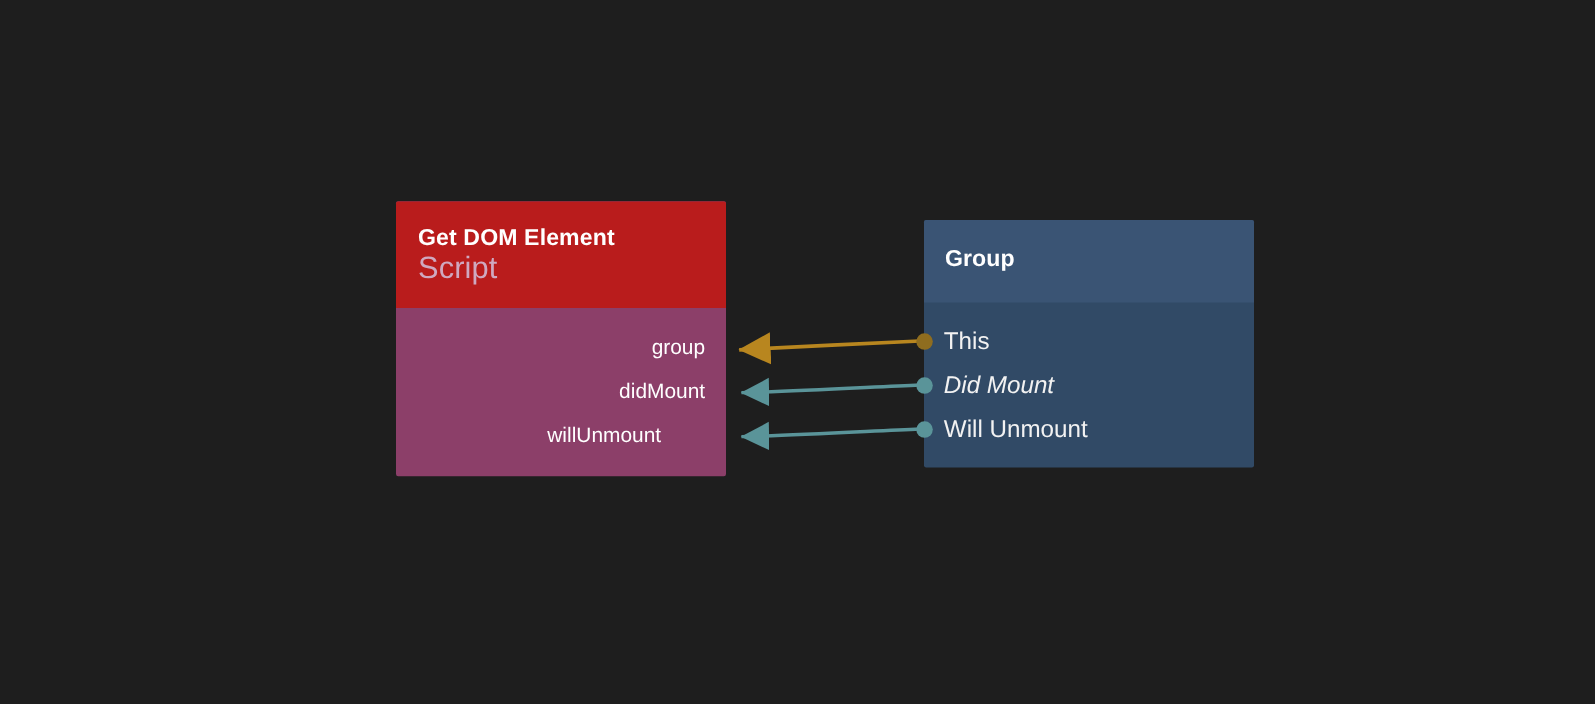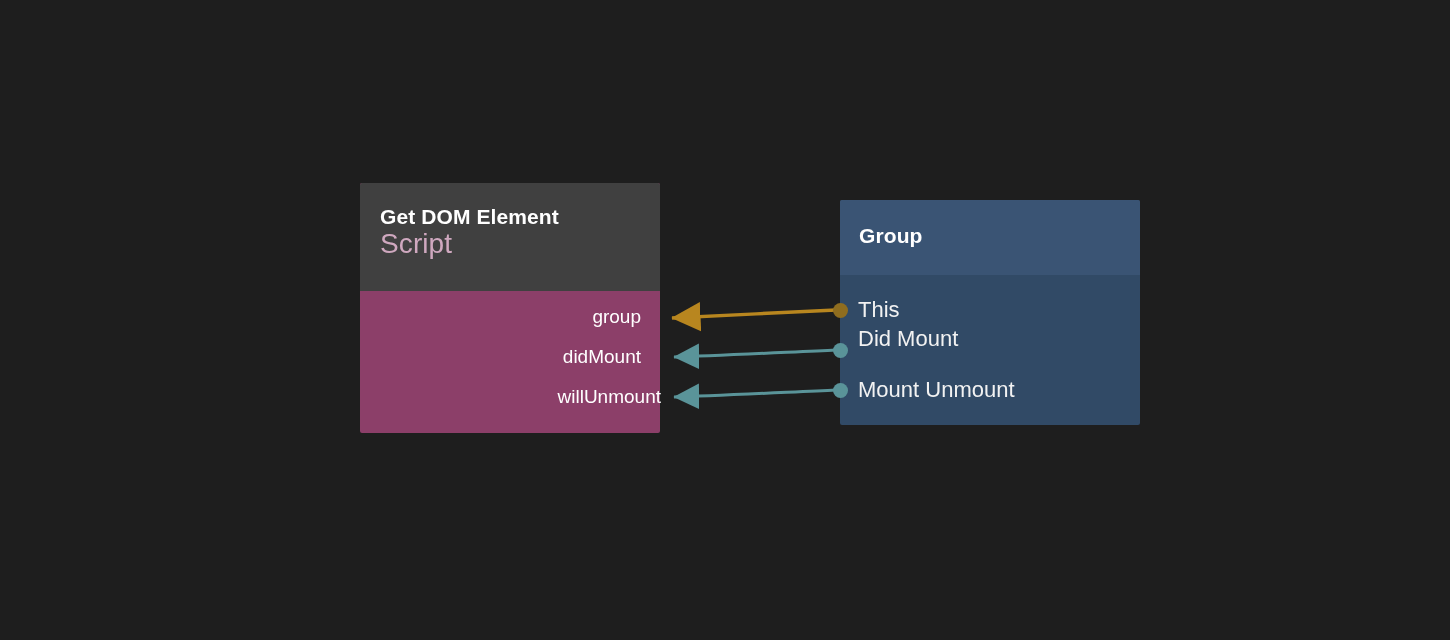--- a/index.html
+++ b/index.html
@@ -35,22 +35,22 @@
   }
   
   #node-script {
     left: 360px;
     top: 183px;
     width: 300px;
     height: 250px;
     background: #8c3f69;
   }
   #node-script .node-header {
-    height: 108px;
-    background: #404040;
+    height: 97px;
+    background: #b91c1c;
     box-sizing: border-box;
     padding: 20px 0 0 20px;
   }
   #node-script .node-title {
     font-size: 21px;
     font-weight: bold;
     color: #ffffff;
     line-height: 27px;
     letter-spacing: 0.1px;
   }
@@ -105,21 +105,21 @@
   }
   .in-port {
     position: absolute;
     left: 858px;
     font-size: 22px;
     color: #f2f2f2;
     line-height: 19px;
     white-space: nowrap;
   }
   .in-port.p0 { top: 300px; }
-  .in-port.p1 { top: 329px; }
+  .in-port.p1 { top: 340px; font-style: italic; }
   .in-port.p2 { top: 380px; }
 
   .port-dot {
     position: absolute;
     width: 15px;
     height: 15px;
     border-radius: 50%;
   }
 </style>
 </head>
@@ -147,30 +147,30 @@
   <div class="node" id="node-script">
     <div class="node-header">
       <div class="node-title">Get DOM Element</div>
       <div class="node-subtitle">Script</div>
     </div>
     <div class="node-body"></div>
   </div>
 
   <div class="out-port p0" style="right:809px;">group</div>
   <div class="out-port p1" style="right:809px;text-align:center;">didMount</div>
-  <div class="out-port p2" style="right:789px;text-align:center;">willUnmount</div>
+  <div class="out-port p2" style="right:849px;text-align:center;">willUnmount</div>
 
   <div class="node" id="node-group">
     <div class="node-header">
       <div class="node-title">Group</div>
     </div>
     <div class="node-body"></div>
   </div>
 
   <div class="port-dot" style="left:833px; top:303px; background:#8f6d1f;"></div>
   <div class="port-dot" style="left:833px; top:343px; background:#5a9499;"></div>
   <div class="port-dot" style="left:833px; top:383px; background:#5a9499;"></div>
 
   <div class="in-port p0">This</div>
   <div class="in-port p1">Did Mount</div>
-  <div class="in-port p2">Mount Unmount</div>
+  <div class="in-port p2">Will Unmount</div>
 
 </div>
 
 </body></html>

